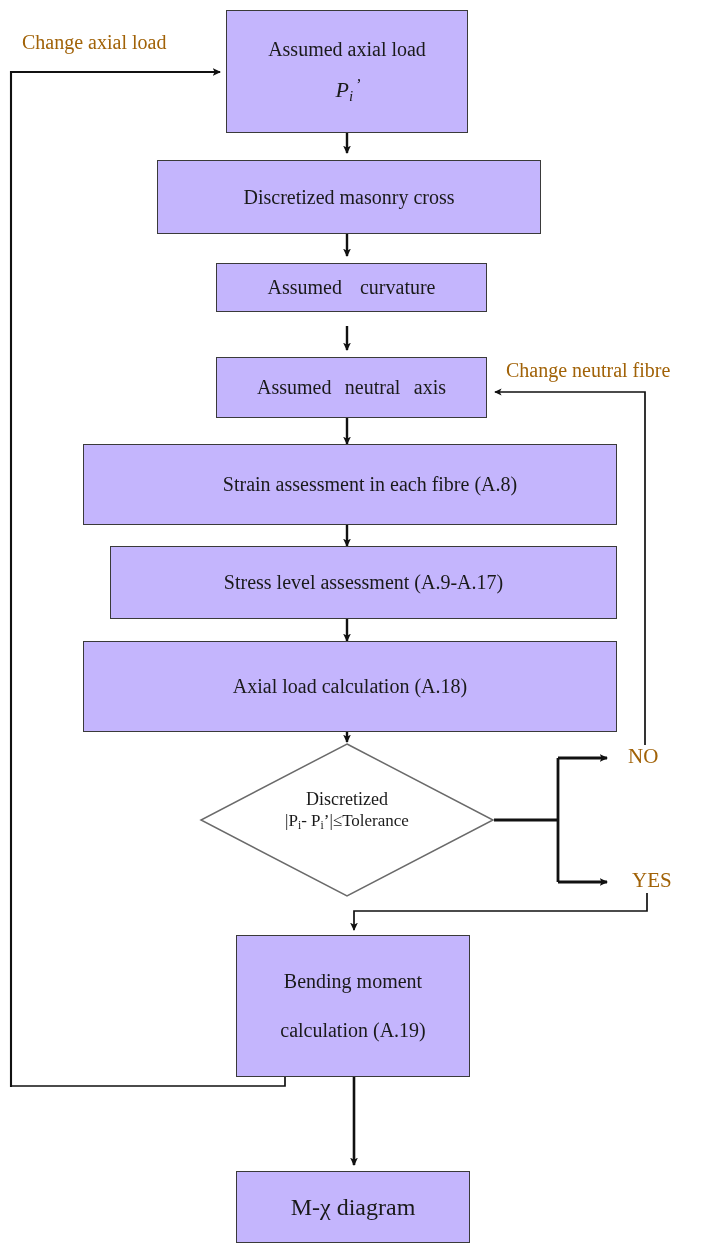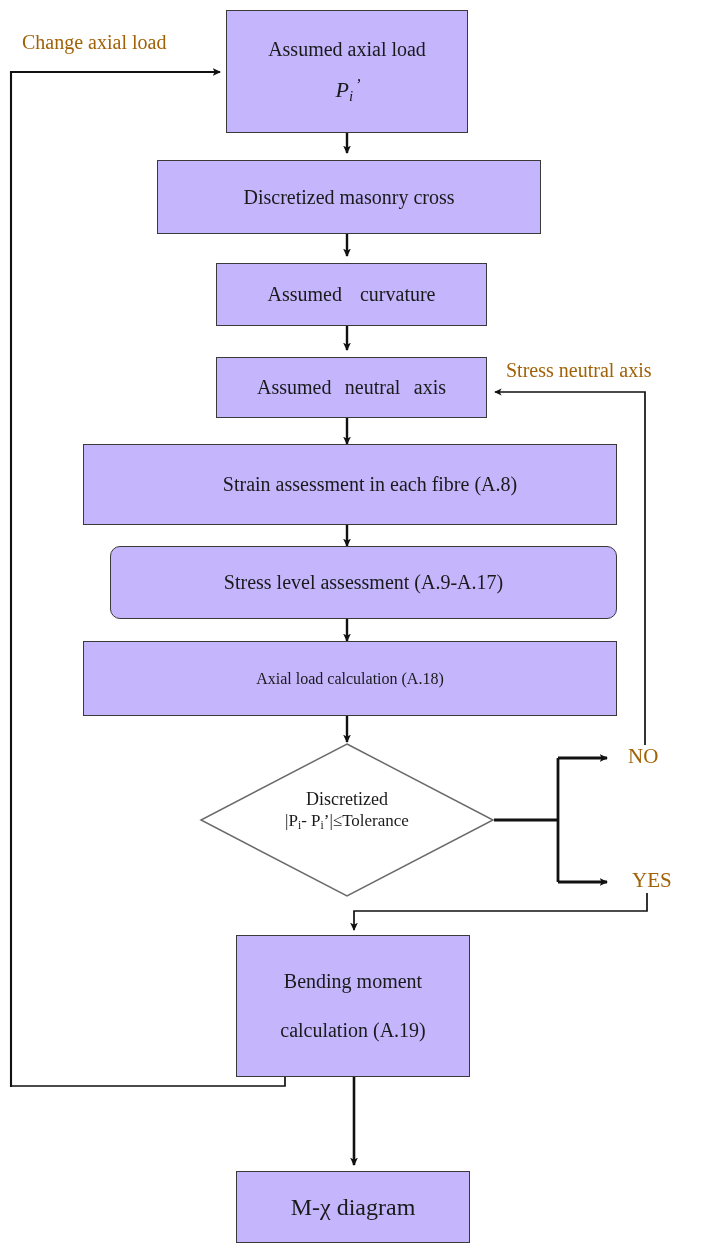--- a/index.html
+++ b/index.html
@@ -110,41 +110,41 @@
     <span class="ln">Assumed axial load</span>
     <span class="ln" style="margin-top:14px;font-size:22px;">
       <span class="math-i">P</span><sub class="math-i">i</sub><span style="font-size:16px;position:relative;top:-7px;left:3px;">’</span>
     </span>
   </div>
 
   <div class="node" style="left:157px;top:160px;width:384px;height:74px;font-size:20px;">
     <span class="ln">Discretized masonry cross</span>
   </div>
 
-  <div class="node" style="left:216px;top:263px;width:271px;height:63px;font-size:20px;">
+  <div class="node" style="left:216px;top:263px;width:271px;height:49px;font-size:20px;">
     <span class="ln">
       <span>Assumed</span><span class="sp"></span><span>curvature</span>
     </span>
   </div>
 
   <div class="node" style="left:216px;top:357px;width:271px;height:61px;font-size:20px;">
     <span class="ln">
       <span>Assumed</span><span class="sp2"></span>&nbsp;<span>neutral</span><span class="sp2"></span>&nbsp;<span>axis</span>
     </span>
   </div>
 
   <div class="node" style="left:83px;top:444px;width:534px;height:81px;font-size:20px;padding-left:40px;">
     <span class="ln">Strain assessment in each fibre (A.8)</span>
   </div>
 
-  <div class="node" style="left:110px;top:546px;width:507px;height:73px;font-size:20px;border-radius:10px;">
+  <div class="node" style="left:110px;top:546px;width:507px;height:73px;font-size:20px;">
     <span class="ln">Stress level assessment (A.9-A.17)</span>
   </div>
 
-  <div class="node" style="left:83px;top:641px;width:534px;height:75px;font-size:16px;">
+  <div class="node" style="left:83px;top:641px;width:534px;height:91px;font-size:20px;">
     <span class="ln">Axial load calculation (A.18)</span>
   </div>
 
   <div class="diamond-wrap" style="left:199px;top:742px;width:296px;height:156px;">
     <svg width="296" height="156" viewBox="0 0 296 156">
       <polygon points="148,2 294,78 148,154 2,78" fill="#ffffff" stroke="#6a6a6a" stroke-width="1.5"></polygon>
     </svg>
     <div class="diamond-text" style="top:47px;font-size:18px;">
       <div>Discretized</div>
       <div style="font-size:17px;">
@@ -157,19 +157,19 @@
     <span class="ln">Bending moment</span>
     <span class="ln" style="margin-top:24px;">calculation (A.19)</span>
   </div>
 
   <div class="node" style="left:236px;top:1171px;width:234px;height:72px;font-size:24px;">
     <span class="ln">M-χ diagram</span>
   </div>
 
   <div class="label" style="left:22px;top:32px;font-size:20px;">Change axial load</div>
 
-  <div class="label" style="left:506px;top:360px;font-size:20px;">Stress neutral axis</div>
+  <div class="label" style="left:506px;top:360px;font-size:20px;">Change neutral fibre</div>
 
   <div class="label" style="left:628px;top:746px;font-size:21px;">NO</div>
 
   <div class="label" style="left:632px;top:870px;font-size:21px;">YES</div>
 
 </div>
 
 </body></html>

